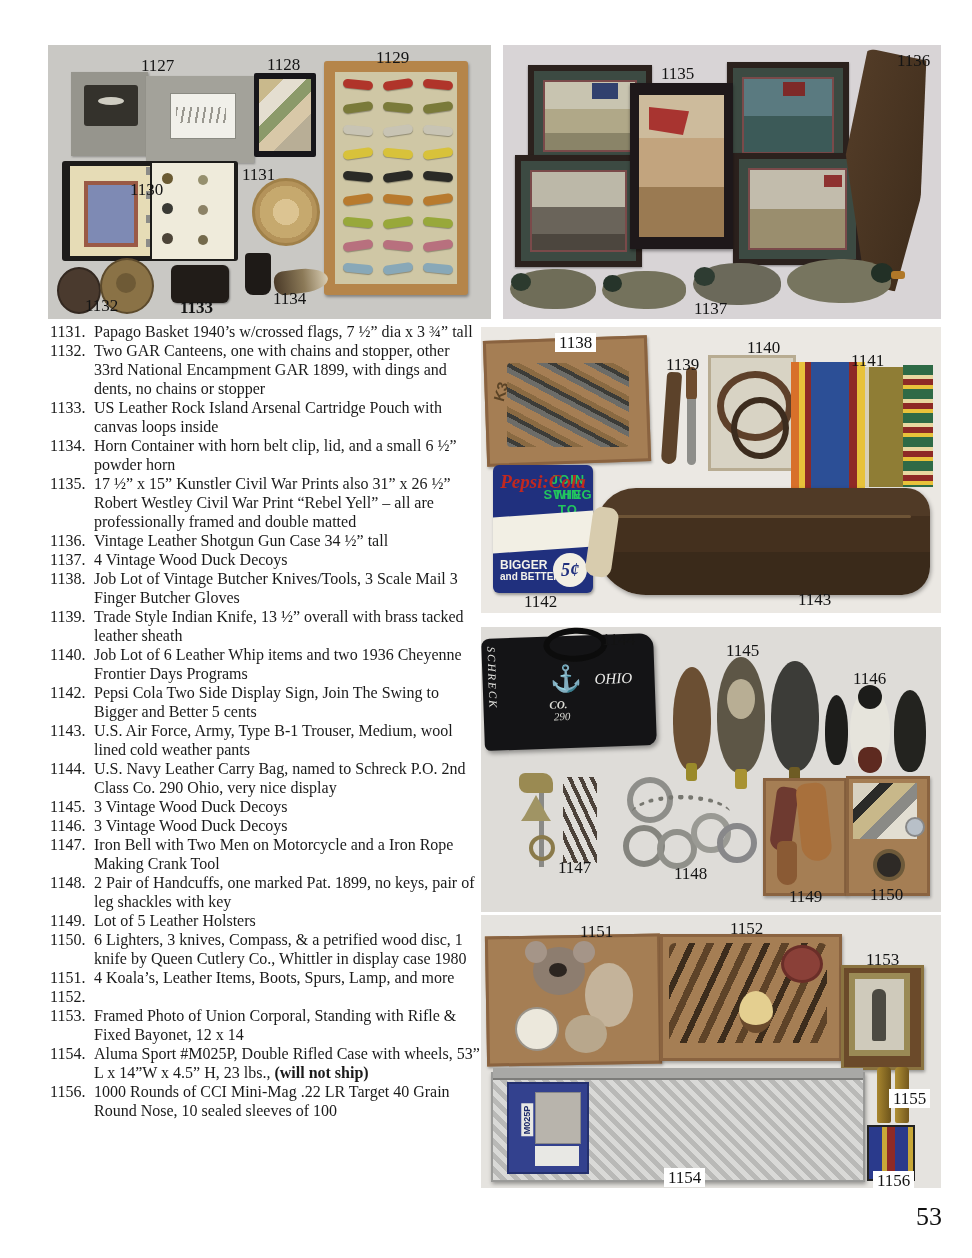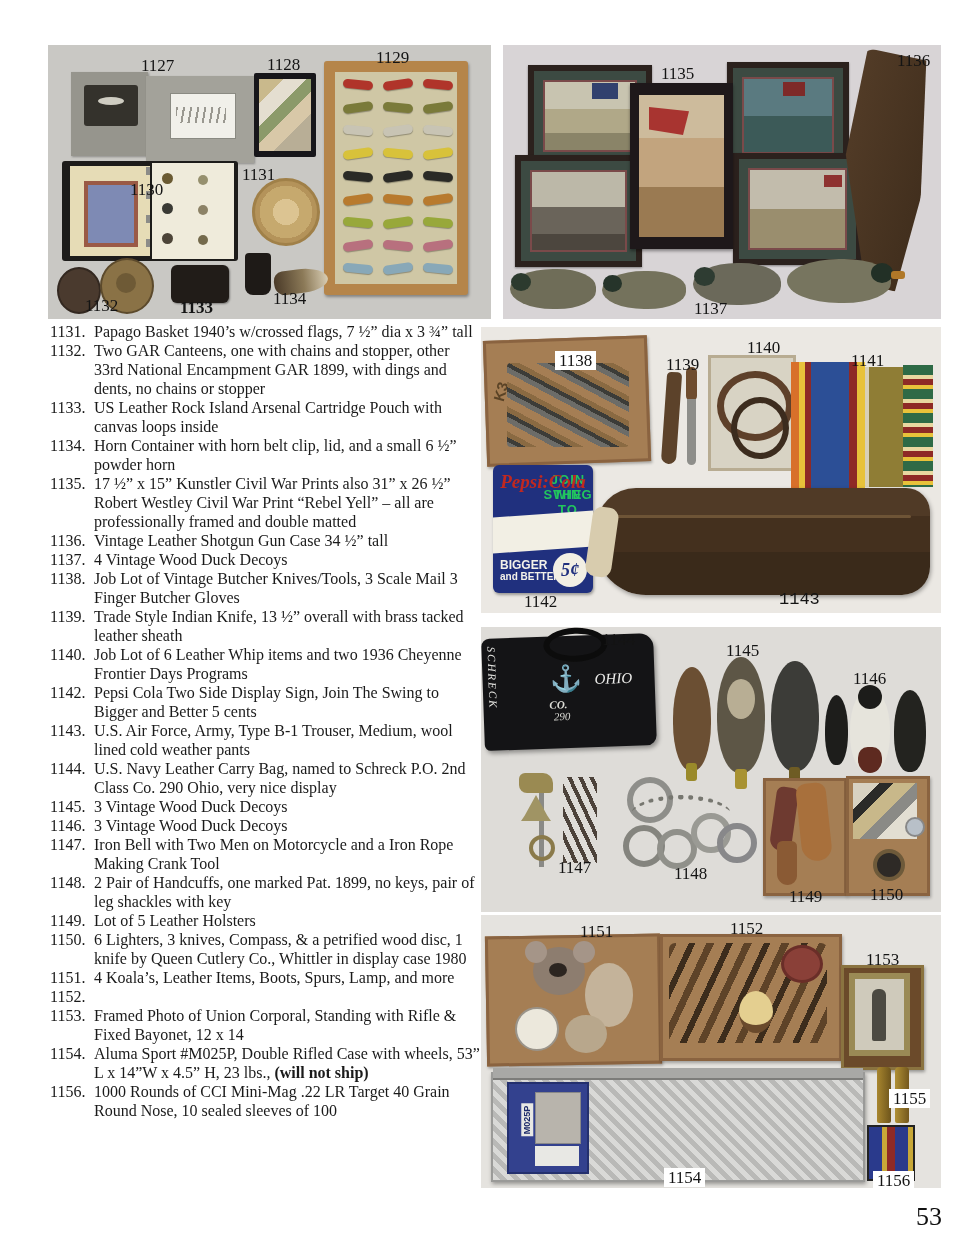--- a/index.html
+++ b/index.html
@@ -222,26 +222,26 @@
       <div class="b1">BIGGER</div>
       <div class="b2">and BETTER</div>
       <div class="coin">5¢</div>
     </div>
 
     <div class="rect" style="left:115px;top:161px;width:334px;height:107px;background:
       linear-gradient(180deg,#503a26 0 26%,#44301e 26% 60%,#3a2a1a 60%);border-radius:40px 24px 28px 50px;box-shadow:1px 2px 4px rgba(0,0,0,.35);"></div>
     <div class="rect" style="left:130px;top:188px;width:300px;height:3px;background:#6e5436;border-radius:2px;"></div>
     <div class="rect" style="left:108px;top:180px;width:26px;height:70px;background:#d8ccae;border-radius:10px;transform:rotate(8deg);"></div>
     <div id="photo3-labels">
-        <span class="lot-label boxed" style="left: 74px; top: 24px;">1138</span>
+        <span class="lot-label boxed" style="left: 74px; top: 6px;">1138</span>
         <span class="lot-label" style="left: 185px; top: 29px;">1139</span>
         <span class="lot-label" style="left: 266px; top: 12px;">1140</span>
         <span class="lot-label" style="left: 370px; top: 25px;">1141</span>
         <span class="lot-label" style="left: 43px; top: 266px;">1142</span>
-        <span class="lot-label" style="left: 298px; top: 264px; font-family: Liberation Mono, monospace;">1143</span>
+        <span class="lot-label" style="left: 317px; top: 264px;">1143</span>
       </div>
   </div>
 
   <div class="photo" id="photo4" style="left:481px;top:627px;width:460px;height:285px;background:#dedcd8;">
 
     <div id="navybag">
       <div class="handle"></div>
       <div class="vtext">SCHRECK</div>
       <div class="anchor">⚓</div>
       <div class="ohio">OHIO</div>

